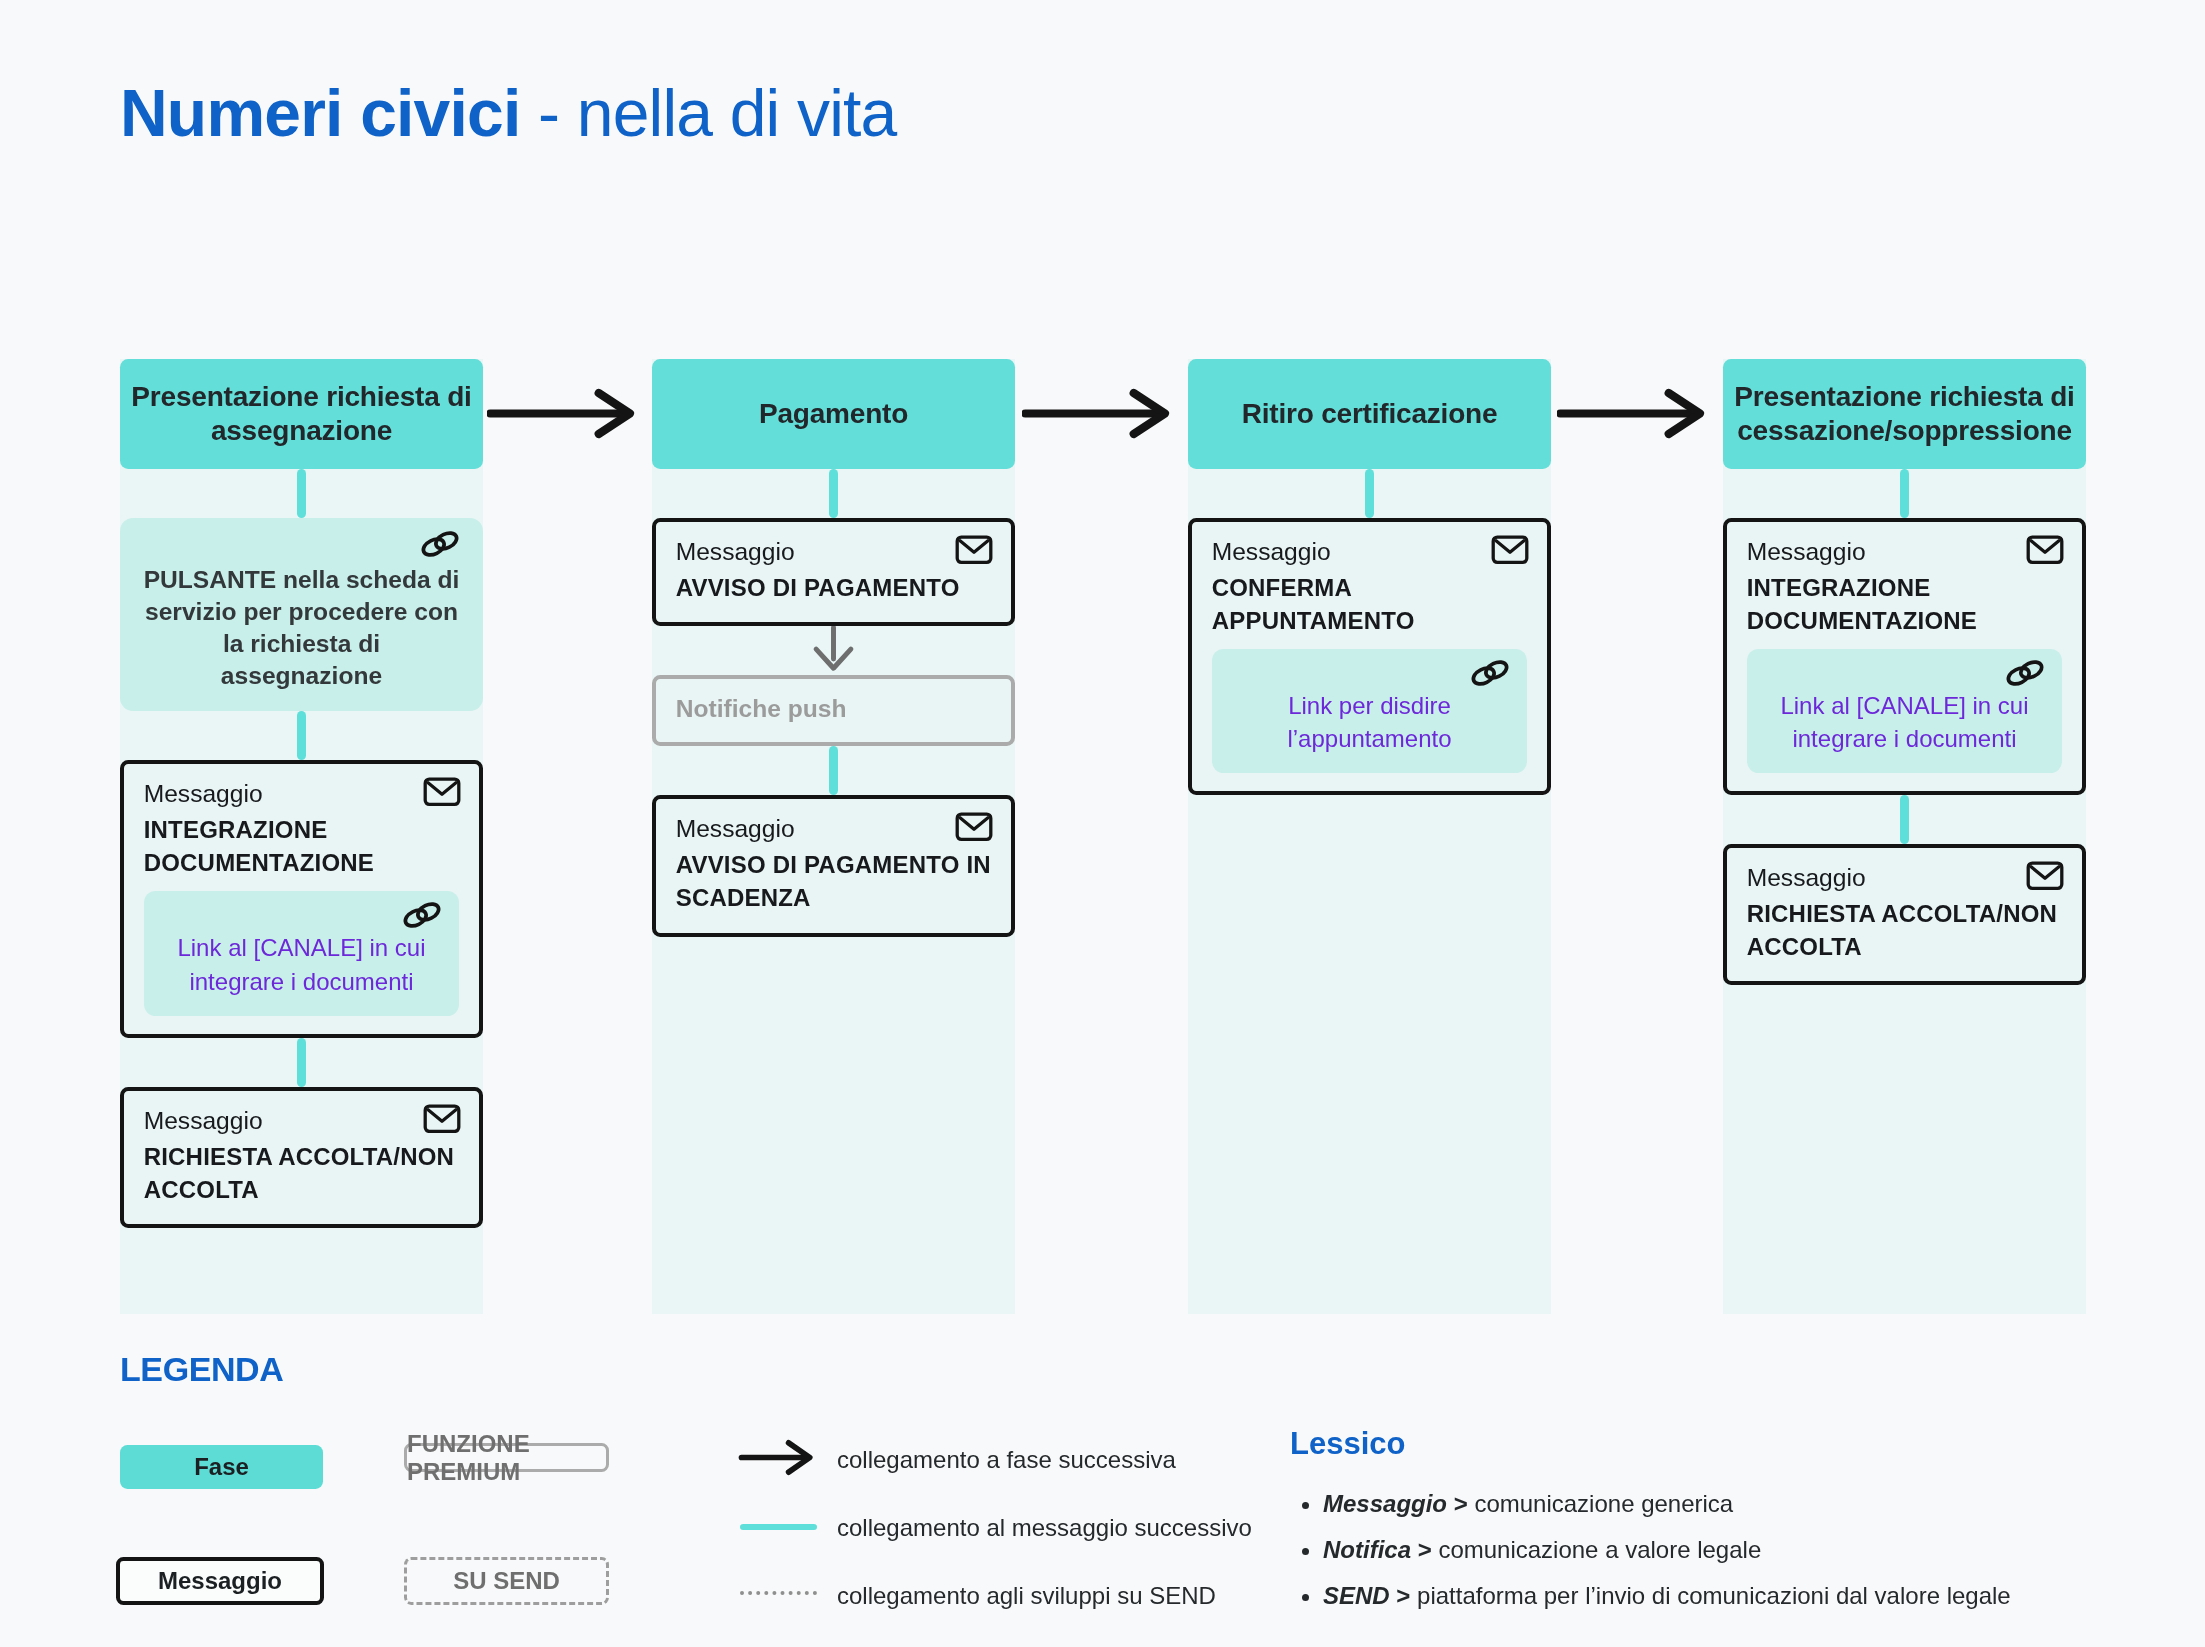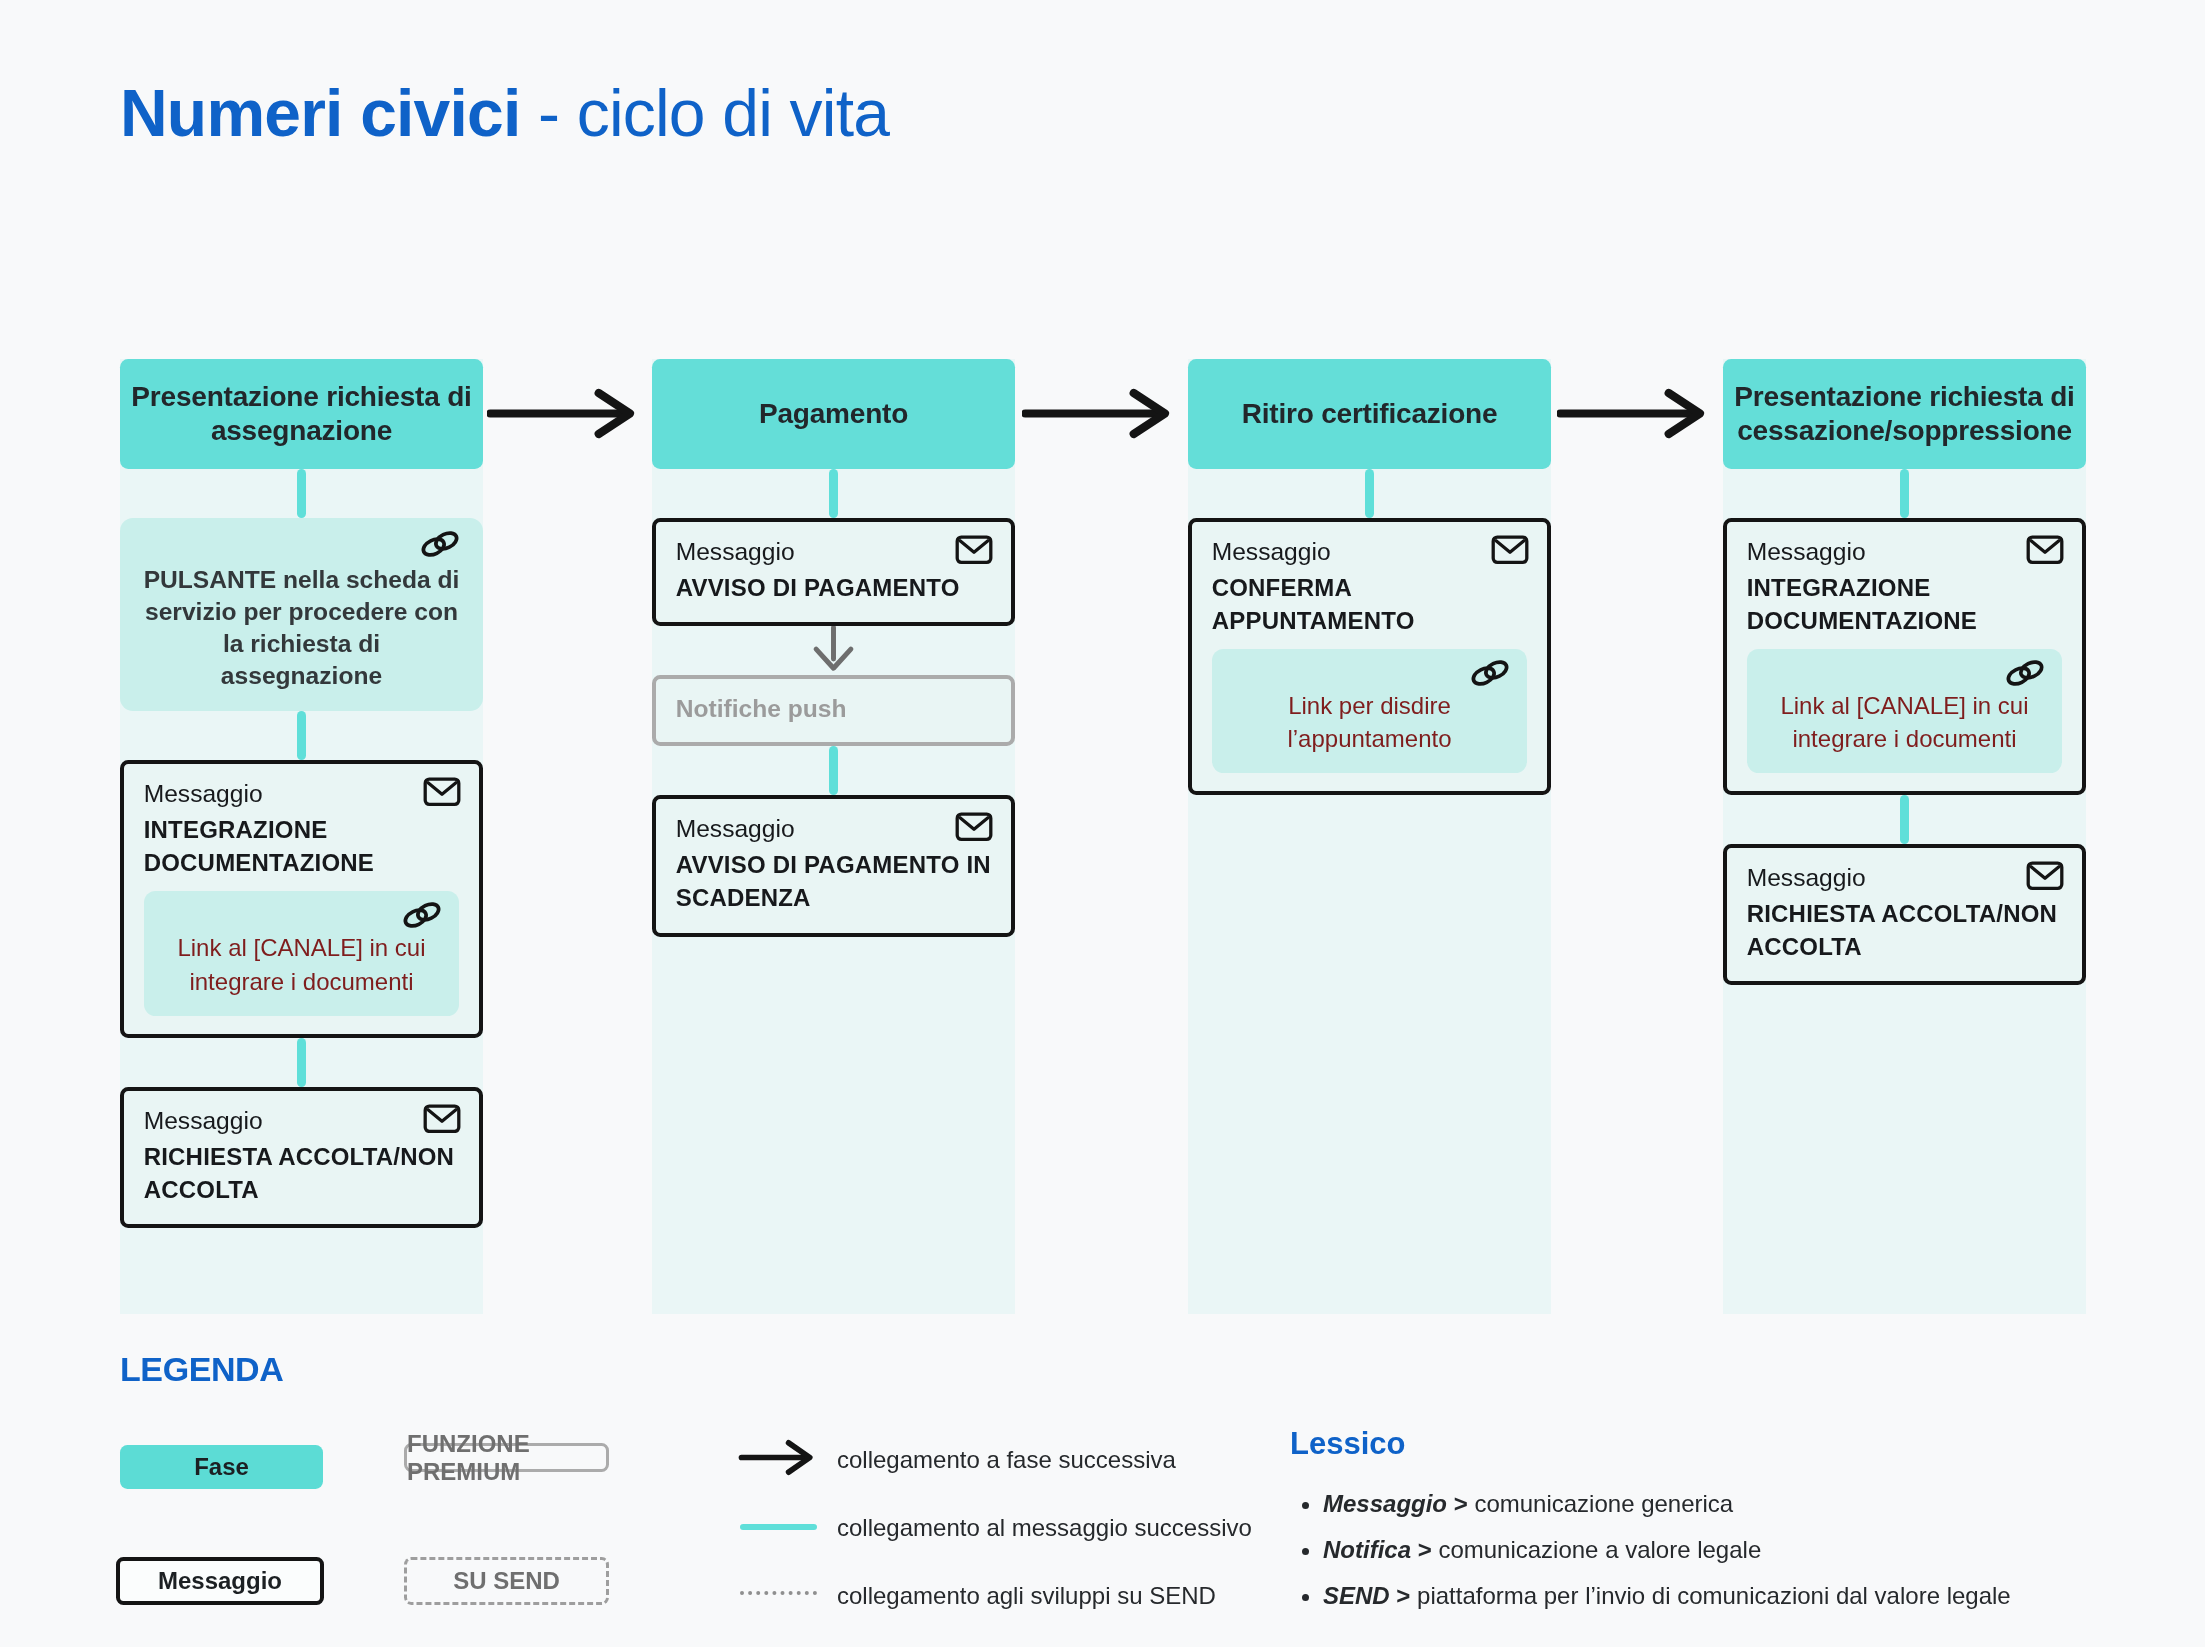--- a/index.html
+++ b/index.html
@@ -29,21 +29,21 @@
   .action-text { font-size:24.6px; color:#33383B; text-align:center; line-height:1.3; margin-top:1.6px;font-weight:bold; }
 
   .msg-box { width:363px; flex-shrink:0; background:#E9F5F4; border:4.1px solid #141414; border-radius:8.2px;
              padding:14.8px 19.7px 18px; position:relative; }
   .msg-label { font-size:24.6px; color:#17191C; line-height:1.25; }
   .msg-title { font-size:24px; font-weight:bold; color:#17191C; line-height:1.38; margin-top:3.3px; letter-spacing:0.2px; }
   .mail-wrap { position:absolute; top:13px; right:18px; }
 
   .link-chip { margin-top:11.5px; background:#C9EFEB; border-radius:11.5px; padding:6.6px 14.8px 18px; }
   .link-chip .icon-row { height:34px; }
-  .link-text { font-size:24px; color:#7f1d1d; text-align:center; line-height:1.38; }
+  .link-text { font-size:24px; color:#6d28d9; text-align:center; line-height:1.38; }
 
   .send-box { border-color:#ABABAB; }
   .send-box .msg-label { color:#9B9B9B;font-weight:bold; }
   .send-box .msg-title { color:#808080; }
 
   .arrow-down-wrap { height:49px; flex-shrink:0; display:flex; align-items:center; justify-content:center; }
 
   .phase-arrow { position:absolute; top:387px; }
   .pa-1 { left:487px; }  .pa-2 { left:1022px; }  .pa-3 { left:1557px; }
 
@@ -71,21 +71,21 @@
   .less-term { font-weight:bold; font-style:italic; }
   .less-sep  { font-weight:bold; }
 
   svg { display:block; }
 </style>
 </head>
 <body>
 
 <div class="page">
 
-  <h1 class="main-title"><span class="t-bold">Numeri civici</span><span class="t-light"> - ciclo di vita</span></h1>
+  <h1 class="main-title"><span class="t-bold">Numeri civici</span><span class="t-light"> - nella di vita</span></h1>
 
   <div class="col col-1">
     <div class="phase-header">
       <span>Presentazione richiesta di assegnazione</span>
     </div>
     <div class="vconn"></div>
 
     <div class="action-box">
       <div class="icon-row">
         <span>

